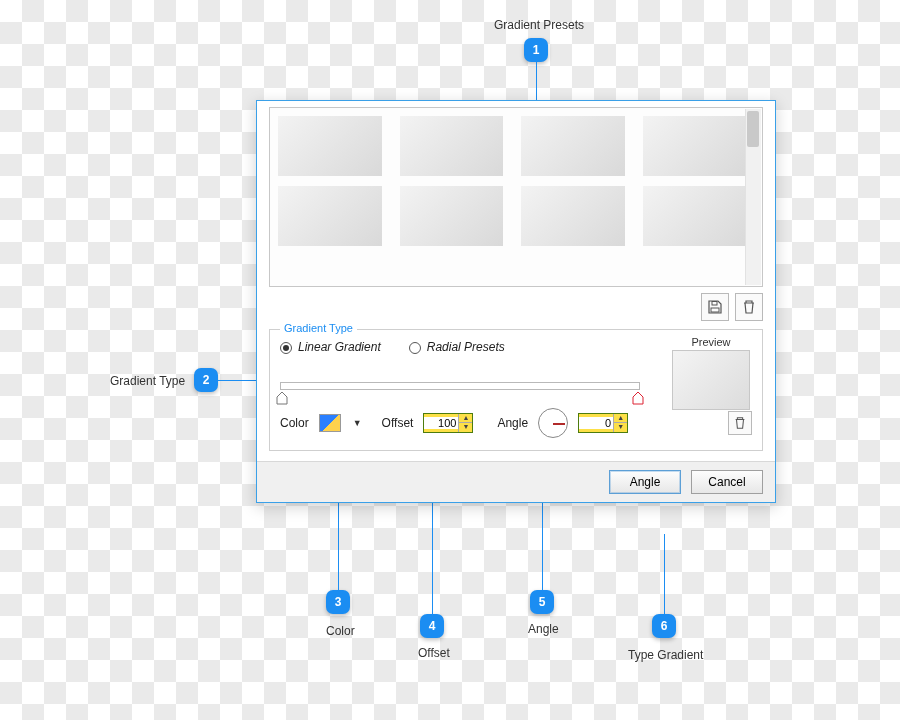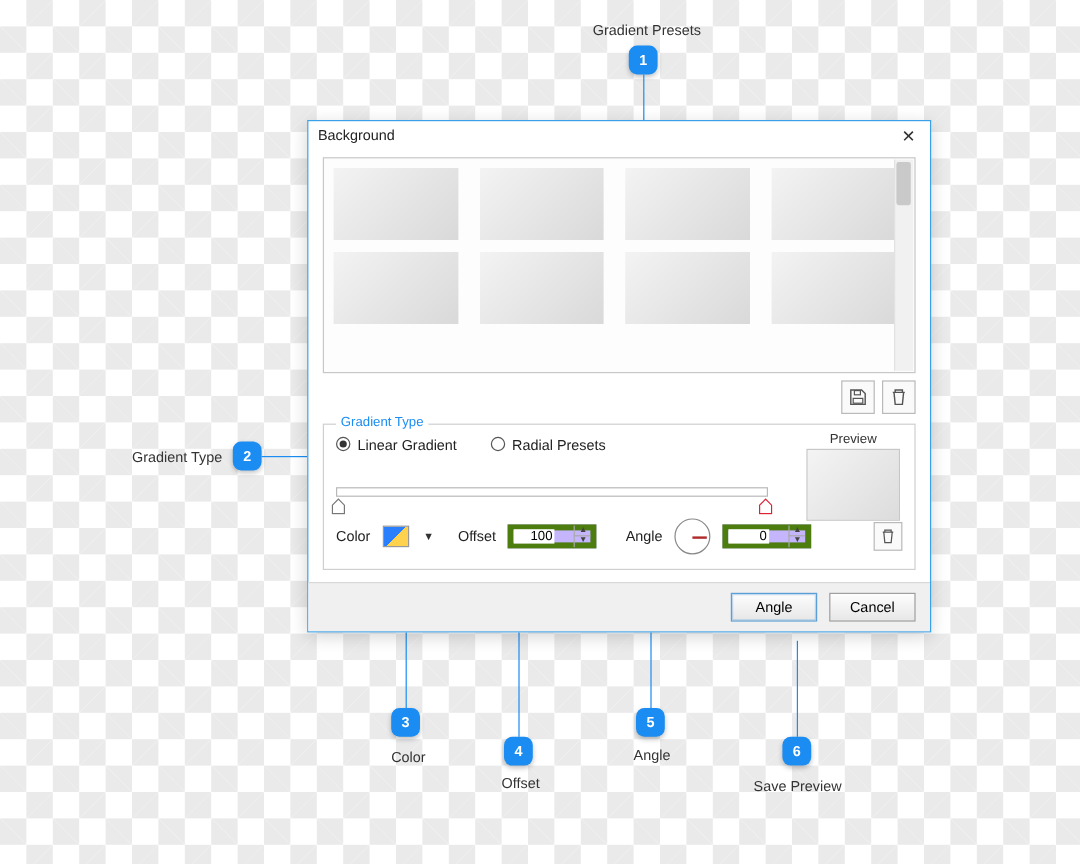--- a/index.html
+++ b/index.html
@@ -62,21 +62,21 @@
   }
 
   .fieldset {
     border: 1px solid #cfcfcf; margin-top: 8px; padding: 10px 10px 12px 10px; position: relative;
   }
   .fieldset-legend {
     position: absolute; top: -8px; left: 10px; background: #fff; padding: 0 4px;
     font-size: 11px; color: #1b8df2;
   }
   .radio-row { display: flex; gap: 28px; align-items: center; font-size: 12px; color: #222; }
-  .radio-row label { display: flex; align-items: flex-start; gap: 6px; cursor: pointer; }
+  .radio-row label { display: flex; align-items: flex-end; gap: 6px; cursor: pointer; font-style: italic; }
   .radio-dot { width: 12px; height: 12px; border: 1px solid #555; border-radius: 50%; display:inline-flex; align-items:center; justify-content:center; }
   .radio-dot.on::after { content:""; width:6px; height:6px; background:#333; border-radius:50%; }
 
   .preview-col { position: absolute; right: 12px; top: 6px; text-align: center; }
   .preview-lbl { font-size: 11px; color: #333; margin-bottom: 2px; }
   .preview-box { width: 78px; height: 60px; border: 1px solid #c7c7c7; background: linear-gradient(135deg,#f4f4f4,#dcdcdc); }
 
   .grad-bar-wrap { margin-top: 28px; position: relative; width: 360px; }
   .grad-bar { height: 8px; border: 1px solid #b9b9b9; background: linear-gradient(90deg,#fff,#fff); }
   .stop { position: absolute; top: 9px; width: 12px; height: 14px; }
@@ -85,21 +85,21 @@
   .stop.right { right: -4px; }
 
   .ctrl-row { display: flex; align-items: center; gap: 10px; margin-top: 18px; font-size: 12px; color:#222; }
   .color-pick {
     width: 22px; height: 18px; border: 1px solid #999; position: relative;
     background: linear-gradient(135deg,#2a7fff 0 50%, #ffd24d 50% 100%);
     cursor: pointer;
   }
   .dd-caret { font-size: 9px; color:#333; margin-left:2px; cursor:pointer; }
   .num-field {
-    display:flex; align-items:center; border:5px solid #4d7c0f; height:20px; background:#c4b5fd;gap:16px;
+    display:flex; align-items:center; border:1px solid #4d7c0f; height:20px; background:#fde047;
   }
   .num-field input {
     border:none; width:34px; font-size:11px; text-align:right; padding:0 2px; outline:none;
   }
   .spinner { display:flex; flex-direction:column; }
   .spinner div { width:14px; height:9px; border-left:1px solid #aaa; font-size:7px; line-height:8px; text-align:center; cursor:pointer; color:#444; }
   .spinner div:first-child { border-bottom:1px solid #aaa; }
 
   .angle-dial {
     width: 30px; height: 30px; border: 1px solid #888; border-radius: 50%; position: relative; cursor:pointer; background:#fff;
@@ -140,28 +140,24 @@
 
 <div class="badge" style="left:420px; top:614px;">4</div>
 <div class="callout-label" style="left:418px; top:646px;">Offset</div>
 <div class="lead v" style="left:432px; top:490px; height:124px;"></div>
 
 <div class="badge" style="left:530px; top:590px;">5</div>
 <div class="callout-label" style="left:528px; top:622px;">Angle</div>
 <div class="lead v" style="left:542px; top:498px; height:92px;"></div>
 
 <div class="badge" style="left:652px; top:614px;">6</div>
-<div class="callout-label" style="left:628px; top:648px;">Save Preview</div>
+<div class="callout-label" style="left:628px; top:648px;">Type Gradient</div>
 <div class="lead v" style="left:664px; top:534px; height:80px;"></div>
 
 <div class="dialog">
-  <div class="titlebar">
-    <span>Background</span>
-    <span class="close-x">✕</span>
-  </div>
 
   <div class="dlg-body">
 
     <div class="presets-box">
       <div class="presets-grid">
         <div class="swatch"></div>
         <div class="swatch"></div>
         <div class="swatch"></div>
         <div class="swatch"></div>
         <div class="swatch"></div>

